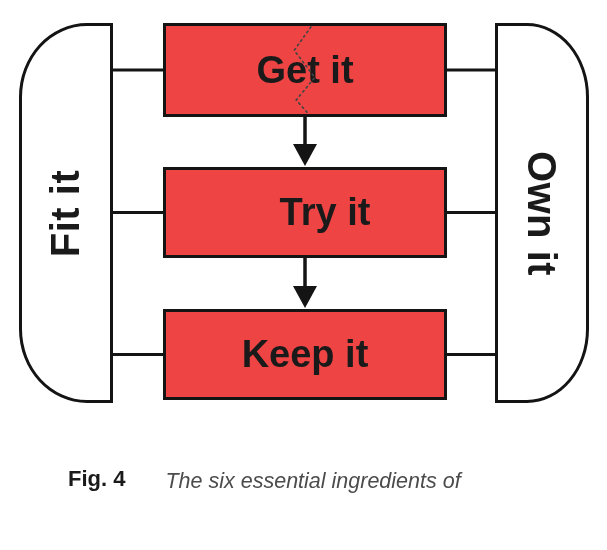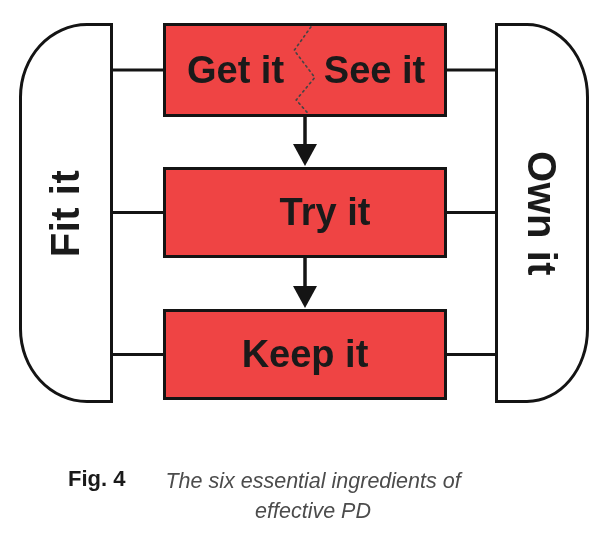--- a/index.html
+++ b/index.html
@@ -132,37 +132,33 @@
   </div>
 
   <div class="capsule right">
     <span class="capsule-label">Own it</span>
   </div>
 
   <div class="flow-box" id="box-top">
     <div class="half">
       <span class="box-label">Get it</span>
     </div>
-    <div class="half">
-      <span class="box-label">See it</span>
-    </div>
     <svg id="zigzag-svg" viewBox="0 0 284 94" xmlns="http://www.w3.org/2000/svg" preserveAspectRatio="none">
       <polyline points="148,1 131,26 152,55 133,79 144,92" fill="none" stroke="#444444" stroke-width="1.7" stroke-dasharray="1.8 3.8" stroke-linecap="round"></polyline>
     </svg>
   </div>
 
   <div class="flow-box" id="box-middle">
     <span class="box-label">Try it</span>
   </div>
 
   <div class="flow-box" id="box-bottom">
     <span class="box-label">Keep it</span>
   </div>
 
   <div id="caption">
     <span id="caption-label">Fig. 4</span>
     <div>
       <div class="caption-line">The six essential ingredients of</div>
-      <div class="caption-line">effective PD</div>
     </div>
   </div>
 
 </div>
 
 </body></html>

